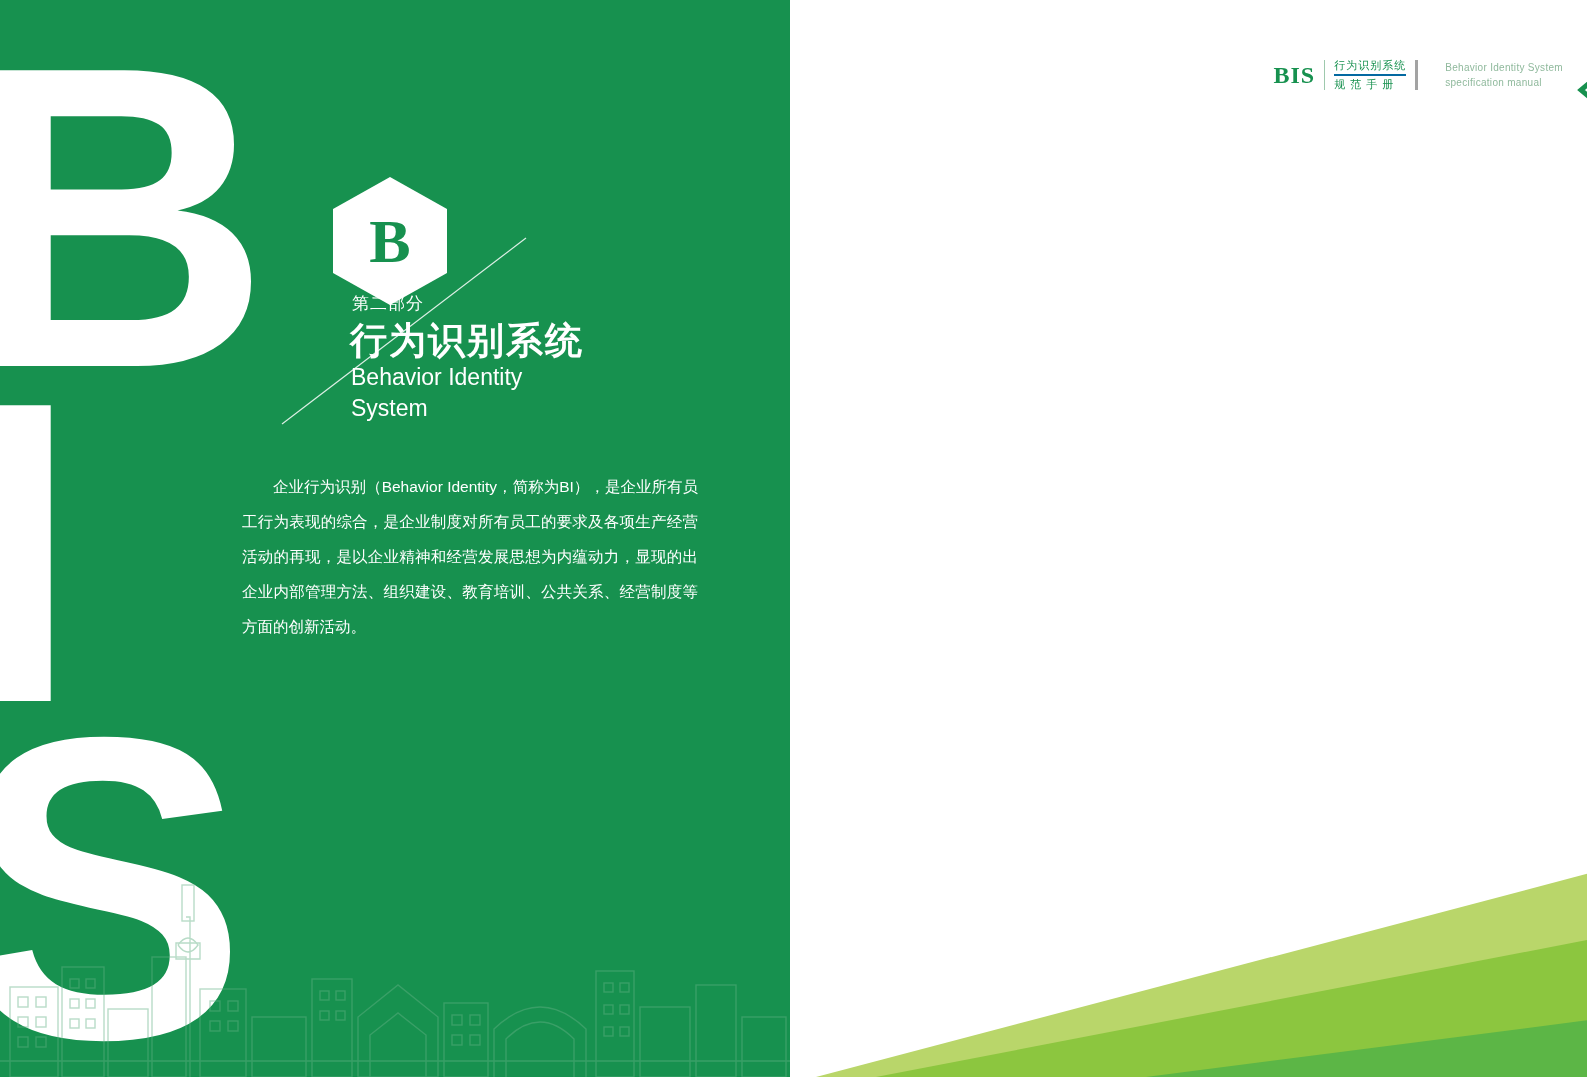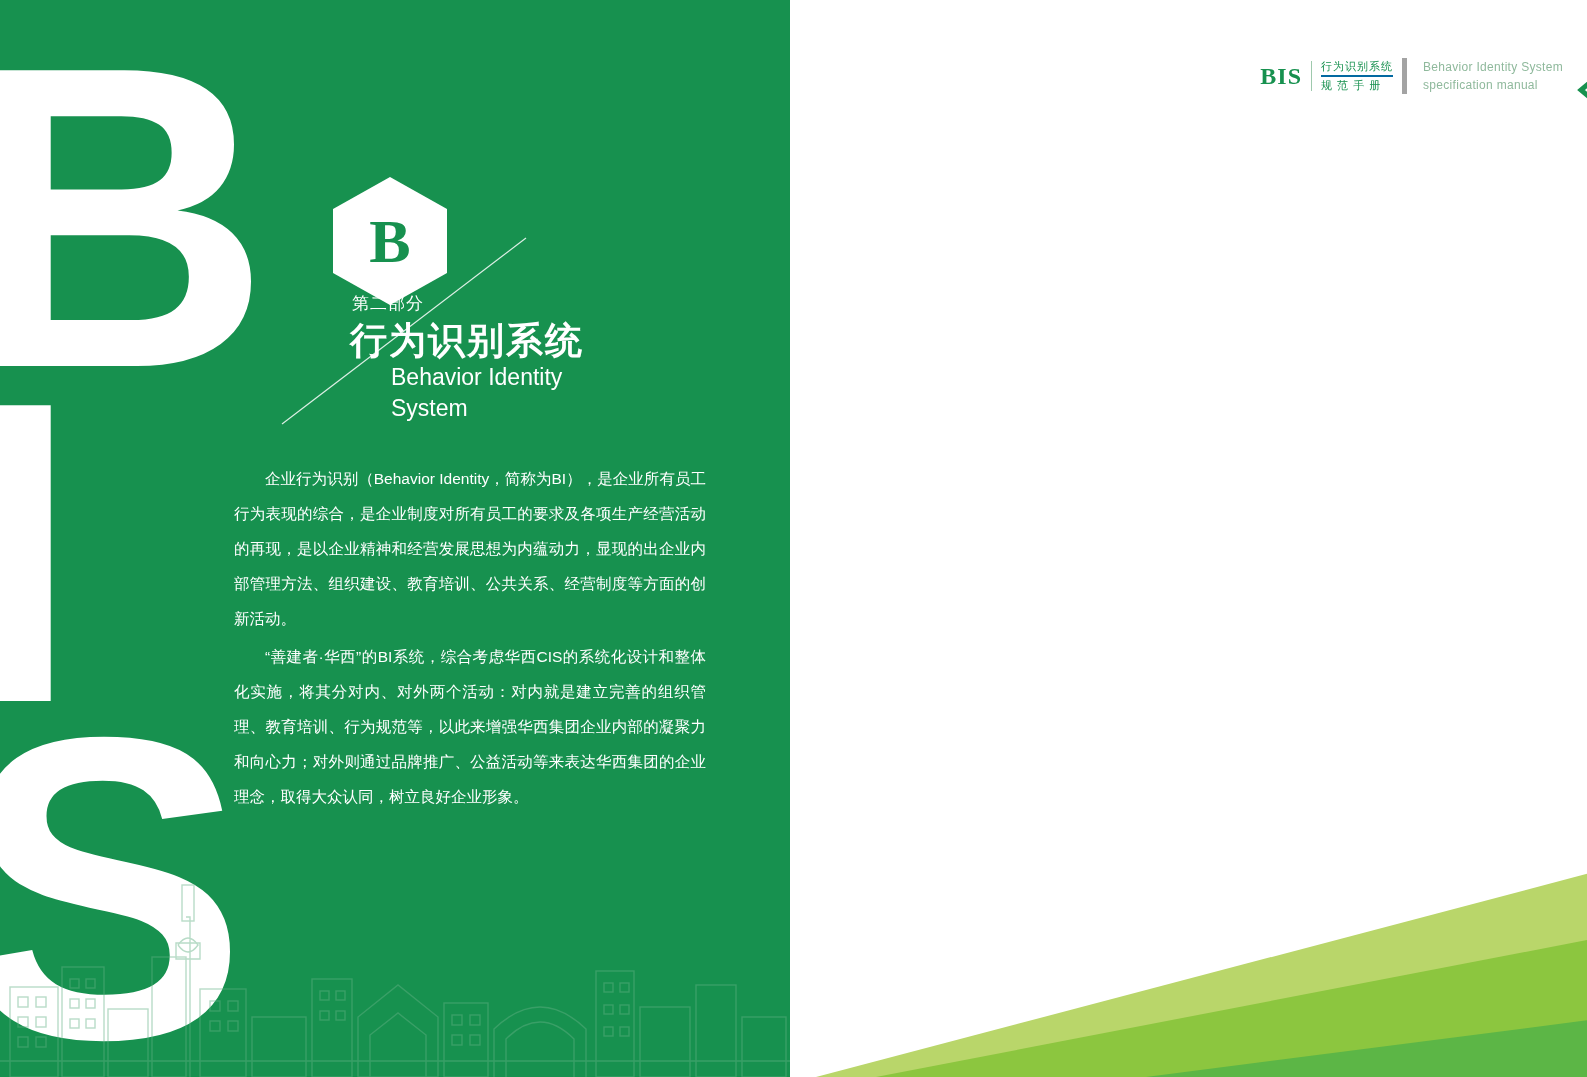--- a/index.html
+++ b/index.html
@@ -48,28 +48,28 @@
     font-size:17px;letter-spacing:1px;text-align:right;
   }
   .title-cn{
     position:absolute;left:350px;top:316px;color:#ffffff;
     font-size:37px;font-weight:bold;letter-spacing:2px;
   }
   .title-en{
     position:absolute;left:351px;top:362px;color:#ffffff;
     font-size:23px;line-height:1.35;font-weight:300;
   }
-  .title-en span{display:block;margin-left:40px;}
+  .title-en span{display:block;}
 
   .body-copy{
     position:absolute;left:230px;top:458px;width:480px;
     color:#ffffff;font-size:15.5px;line-height:2.25;
     text-align:justify;
   }
-  .body-copy p{margin:4px;}
+  .body-copy p{margin:12px;}
   .body-copy p.indent{text-indent:2em;}
 
   
   .right-panel{
     position:absolute;left:790px;top:0;width:797px;height:1077px;
     background:#ffffff;overflow:hidden;margin-left:26px;
   }
   
   .brandmark{
     position:absolute;right:50px;top:58px;
@@ -81,22 +81,22 @@
   }
   .brand-sep{
     width:1px;height:30px;background:#9ec9ad;margin:0 9px;
   }
   .brand-cn{
     color:#17914f;font-size:11px;line-height:1.45;letter-spacing:1px;
   }
   .brand-cn span{display:block;}
   .brand-cn span:last-child{border-top:2px solid #0369a1;padding-top:1px;}
   .brand-en{
-    color:#8fb99c;font-size:12px;line-height:1.5;letter-spacing:.3px;
-    margin-left:9px;padding-left:16px;border-left:5px solid #a3a3a3;
+    color:#8fb99c;font-size:10px;line-height:1.5;letter-spacing:.3px;
+    margin-left:9px;padding-left:27px;border-left:3px solid #a3a3a3;
   }
   .brand-en span{display:block;}
   .brand-chevron{
     position:absolute;right:0px;top:62px;
   }
 
   
   .geo{position:absolute;left:0;bottom:0;width:797px;height:360px;}
 </style>
 </head>
@@ -181,21 +181,20 @@
 
     <div class="part-label">第二部分</div>
     <div class="title-cn">行为识别系统</div>
     <div class="title-en">
       <span>Behavior Identity</span>
       <span>System</span>
     </div>
 
     <div class="body-copy">
       <p class="indent">企业行为识别（Behavior Identity，简称为BI），是企业所有员工行为表现的综合，是企业制度对所有员工的要求及各项生产经营活动的再现，是以企业精神和经营发展思想为内蕴动力，显现的出企业内部管理方法、组织建设、教育培训、公共关系、经营制度等方面的创新活动。</p>
-      <p class="indent">“善建者·华西”的BI系统，综合考虑华西CIS的系统化设计和整体化实施，将其分对内、对外两个活动：对内就是建立完善的组织管理、教育培训、行为规范等，以此来增强华西集团企业内部的凝聚力和向心力；对外则通过品牌推广、公益活动等来表达华西集团的企业理念，取得大众认同，树立良好企业形象。</p>
     </div>
   </div>
 
   <div class="right-panel">
 
     <svg class="geo" viewBox="0 0 797 360" preserveAspectRatio="none">
       <polygon points="0,360 797,150 797,360" fill="#b9d66a"></polygon>
       <polygon points="60,360 797,218 797,360" fill="#8cc63f"></polygon>
       <polygon points="330,360 797,300 797,360" fill="#5cb646"></polygon>
     </svg>

